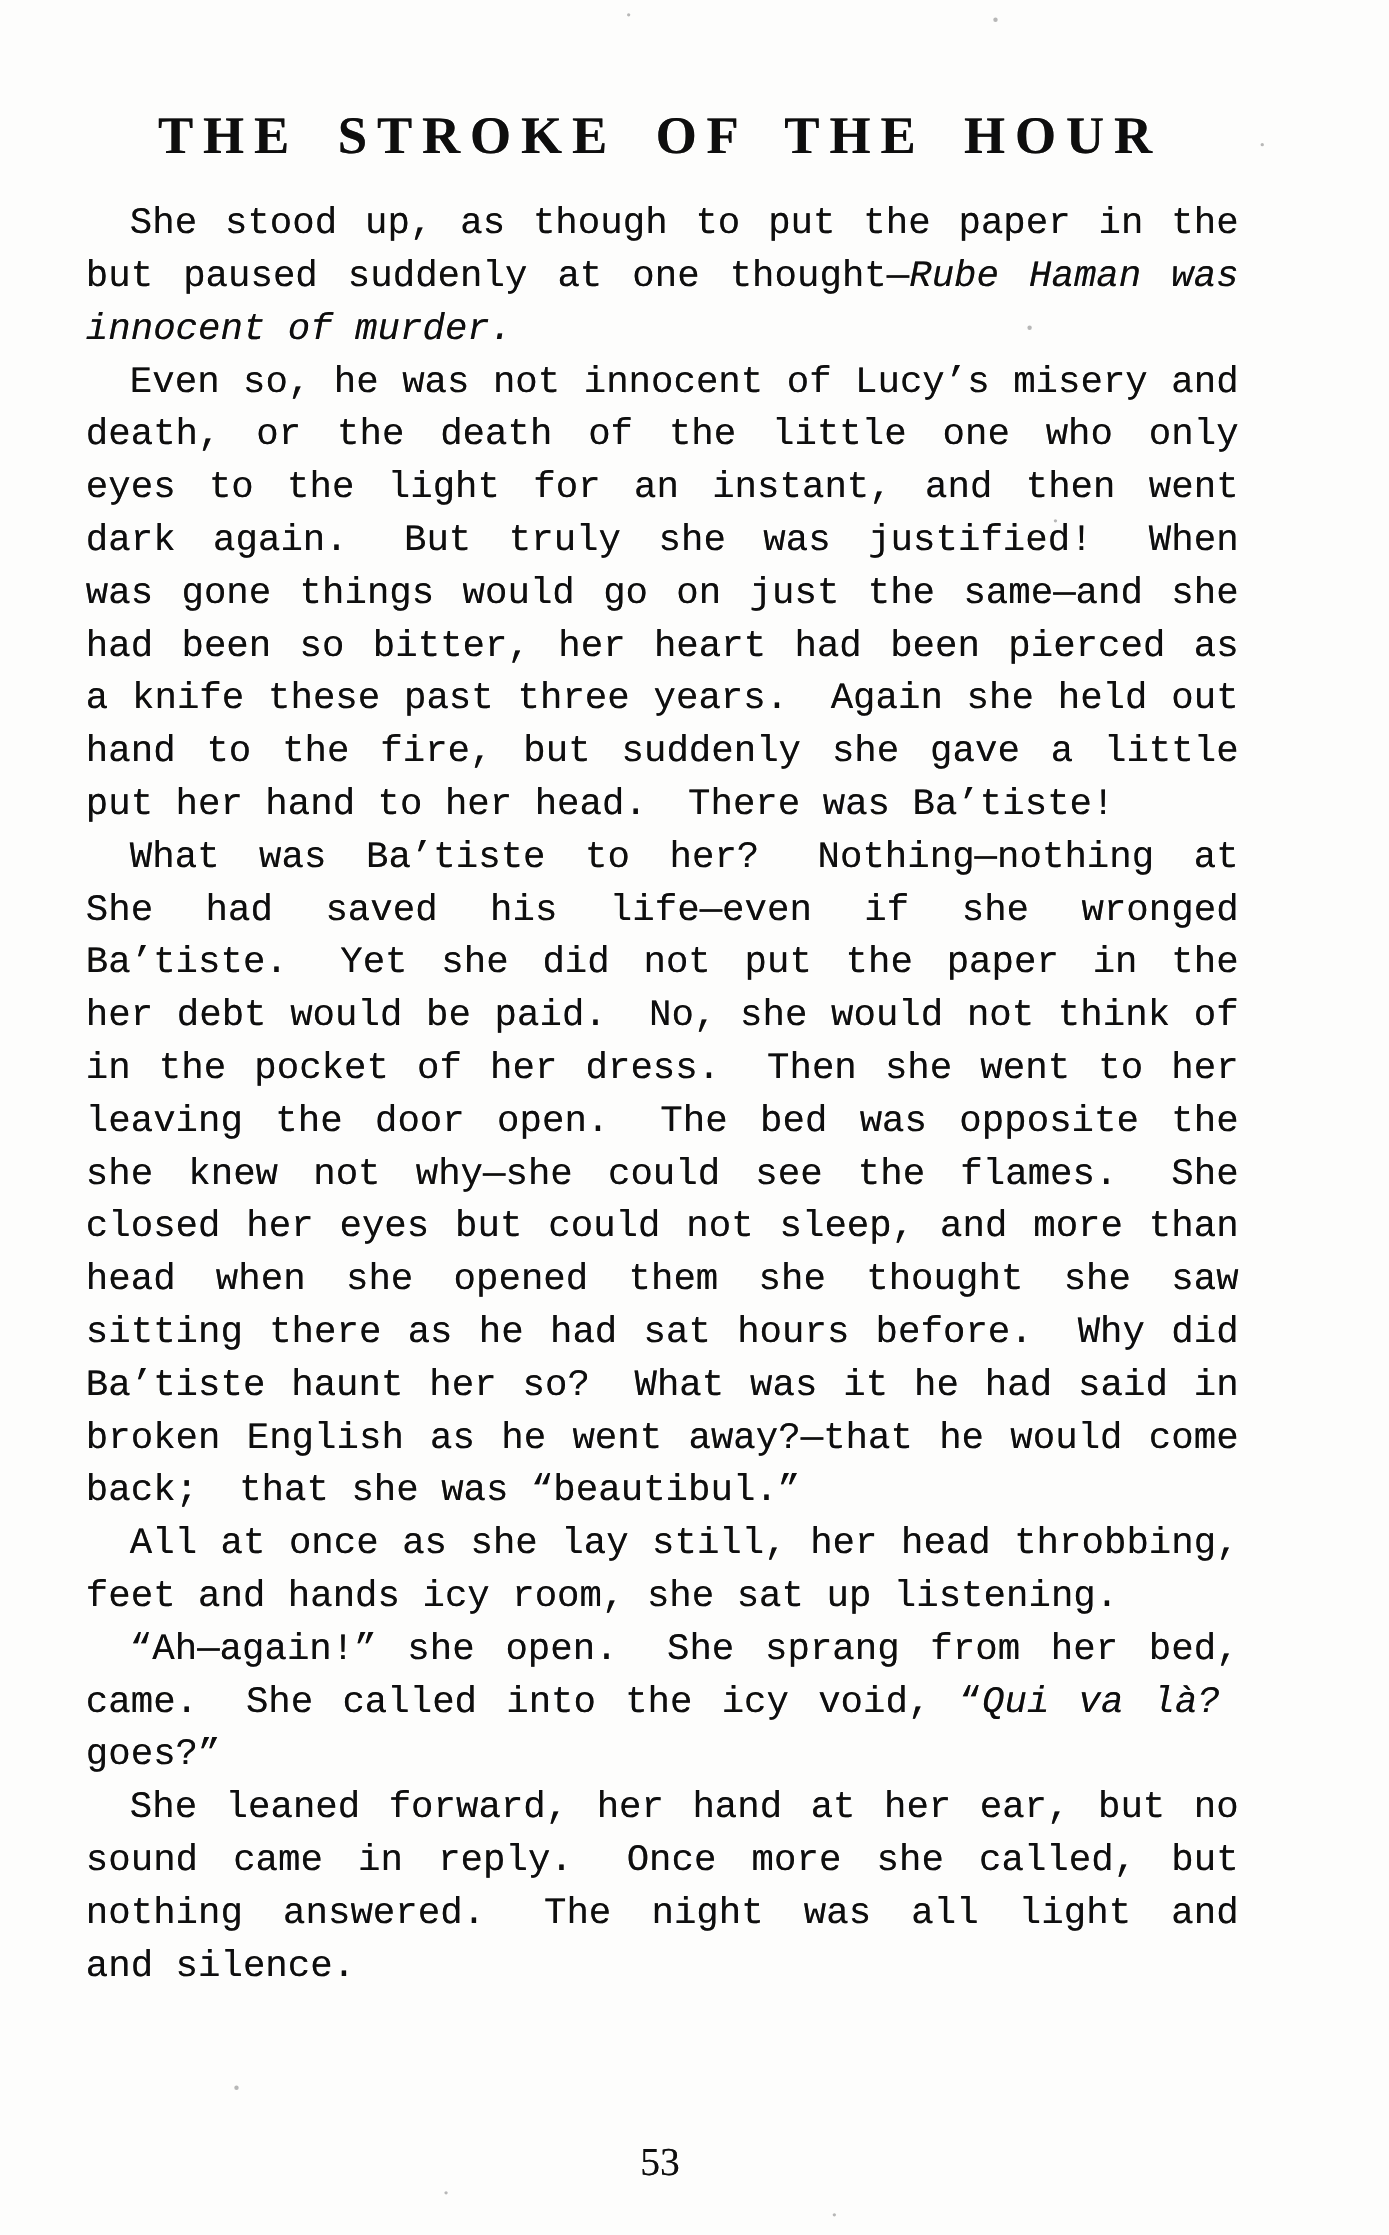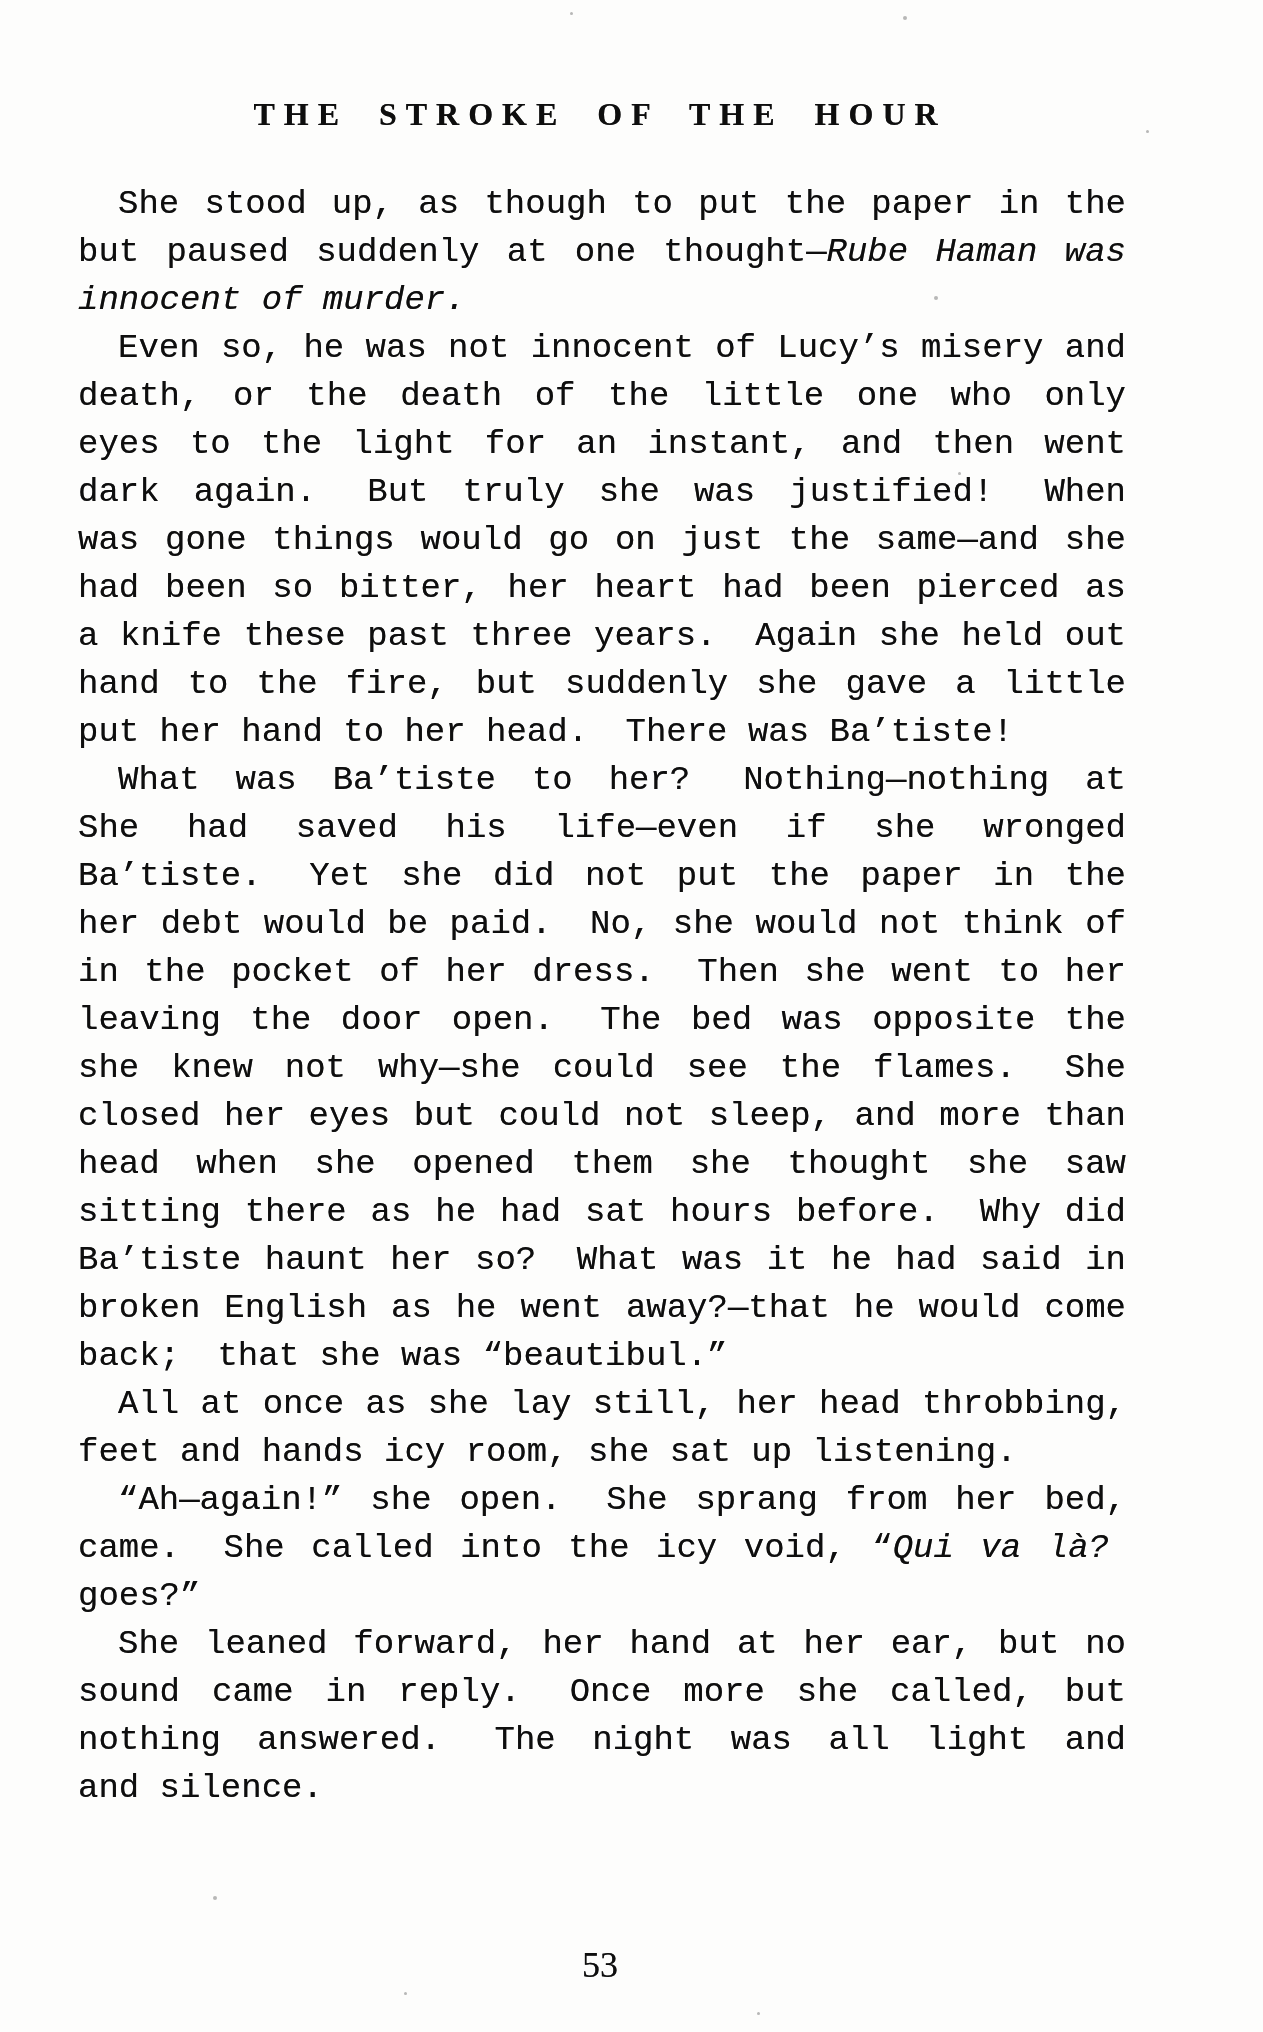--- a/index.html
+++ b/index.html
@@ -9,21 +9,21 @@
     position:relative;
     font-family:"Liberation Serif","DejaVu Serif",serif;
     color:#0e0e0e;
     overflow:hidden;
   }
   .page{position:absolute;inset:0;}
   .running-title{
     position:absolute;
     left:76px;top:96px;width:1048px;
     text-align:center;
-    font-size:32px;
+    font-size:48px;
     font-weight:bold;
     letter-spacing:9px;
     word-spacing:14px;
     white-space:nowrap;
     text-shadow:0 0 0.5px rgba(0,0,0,.65);
   }
   .text-block{
     position:absolute;
     left:78px;top:180px;width:1048px;font-family:Liberation Mono, monospace;
   }

